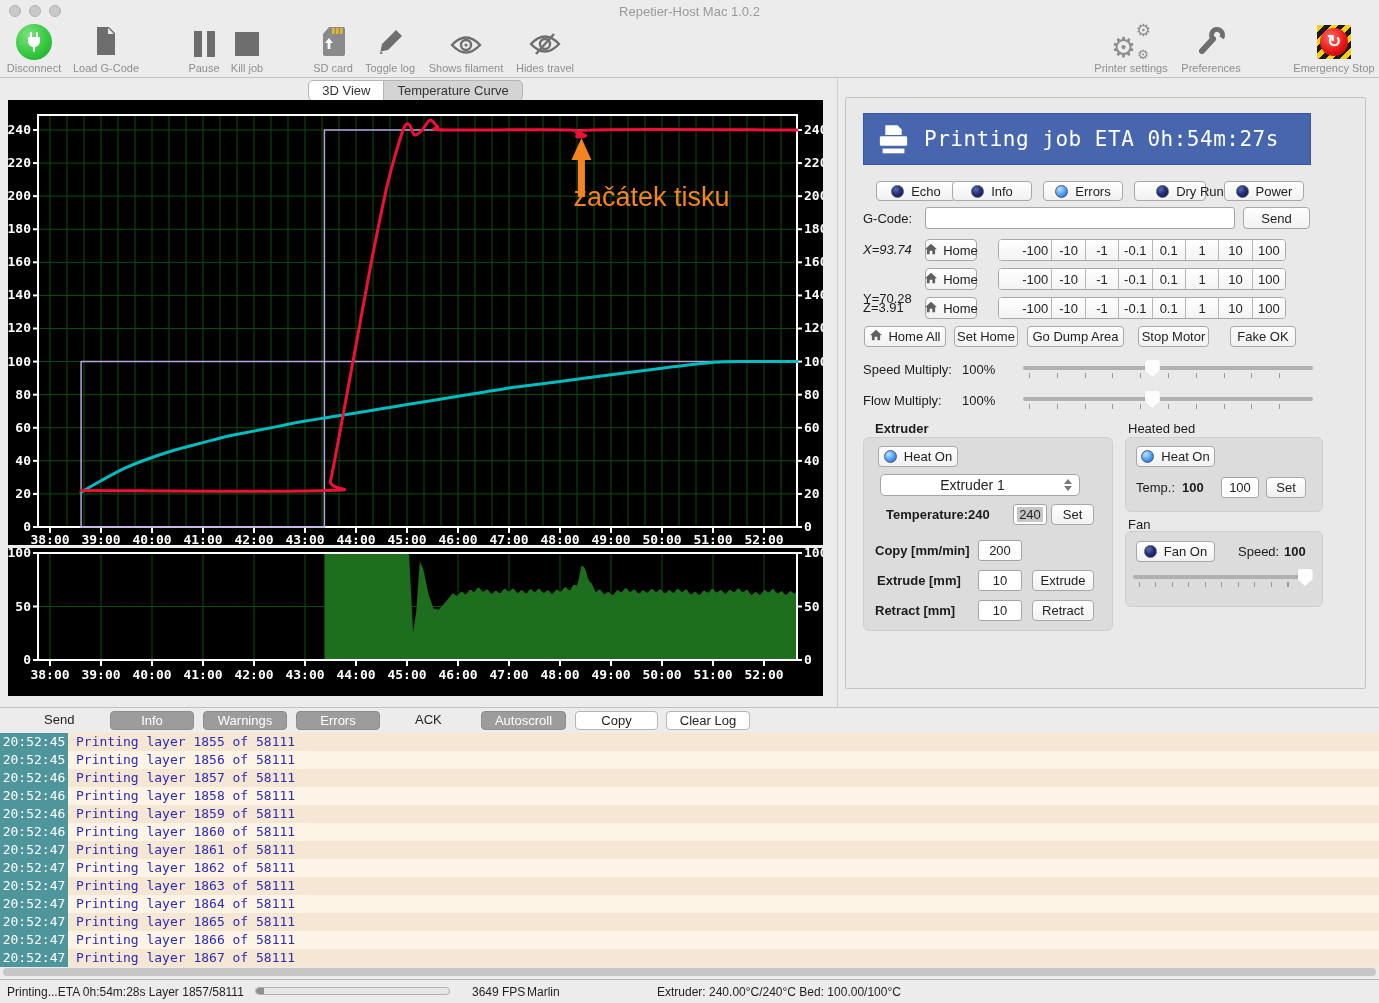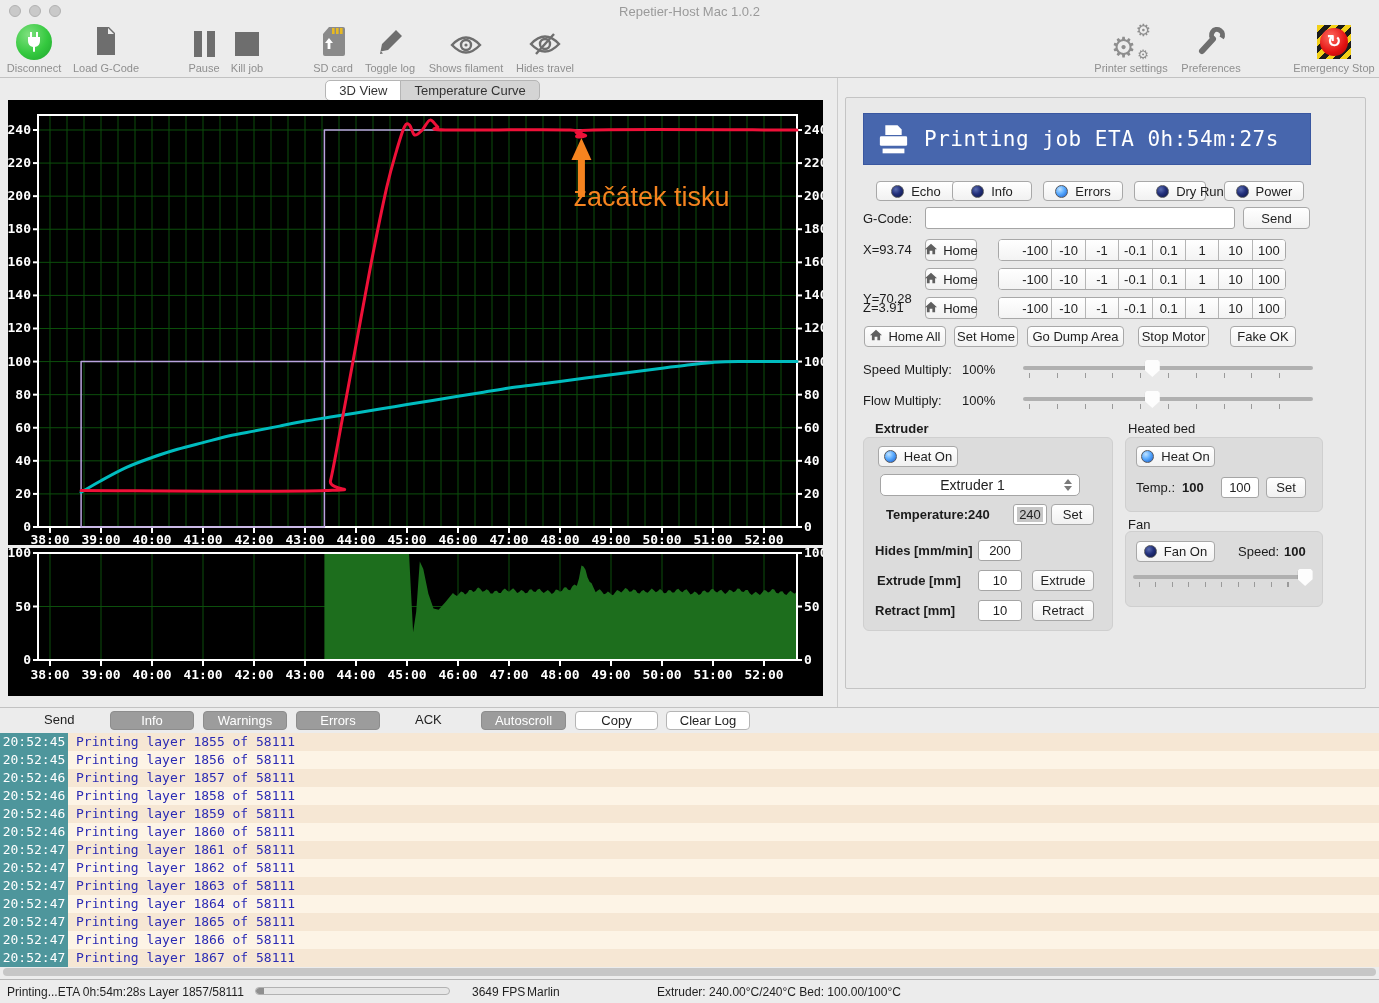--- a/index.html
+++ b/index.html
@@ -228,21 +228,21 @@
     <div class="tb-item" style="left:1291px;width:86px">
       <div class="tb-icon">
           <span class="estop">
             <b>↻</b>
           </span>
         </div>
       <div class="tb-label">Emergency Stop</div>
     </div>
   </div>
 
-  <div id="left-tabs" class="segbar" style="left:25px;top:80px;width:815px">
+  <div id="left-tabs" class="segbar" style="left:8px;top:80px;width:815px">
       <div class="seg">3D View</div>
       <div class="seg sel">Temperature Curve</div>
     </div>
   <svg id="temp-chart" viewBox="0 0 815 445" width="815" height="445" style="top:100px">
       <rect x="0" y="0" width="815" height="445" fill="#000"></rect>
       <line x1="42" y1="15" x2="42" y2="427" stroke="#0c4f0c" stroke-width="1"></line>
       <line x1="59.00000000000012" y1="15" x2="59.00000000000012" y2="427" stroke="#0c4f0c" stroke-width="1"></line>
       <line x1="75.99999999999989" y1="15" x2="75.99999999999989" y2="427" stroke="#0c4f0c" stroke-width="1"></line>
       <line x1="93" y1="15" x2="93" y2="427" stroke="#0c4f0c" stroke-width="1"></line>
       <line x1="110.00000000000011" y1="15" x2="110.00000000000011" y2="427" stroke="#0c4f0c" stroke-width="1"></line>
@@ -502,21 +502,21 @@
         <i class="up"></i>
         <i class="dn"></i>
       </span>
   </div>
   <div class="lbl b" style="left:886px;top:507px">Temperature:</div>
   <div class="lbl b" style="left:968px;top:507px">240</div>
   <div class="field" style="left:1013px;top:504px;width:34px;height:21px">
     <span class="sel-text">240</span>
   </div>
   <div class="btn" style="left:1051px;top:504px;width:43px;height:21px">Set</div>
-  <div class="lbl b" style="left:875px;top:543px">Hides [mm/min]</div>
+  <div class="lbl b" style="left:875px;top:543px">Copy [mm/min]</div>
   <div class="field" style="left:978px;top:540px;width:44px;height:21px">200</div>
   <div class="lbl b" style="left:877px;top:573px">Extrude [mm]</div>
   <div class="field" style="left:978px;top:570px;width:44px;height:21px">10</div>
   <div class="btn" style="left:1032px;top:570px;width:62px;height:21px">Extrude</div>
   <div class="lbl b" style="left:875px;top:603px">Retract [mm]</div>
   <div class="field" style="left:978px;top:600px;width:44px;height:21px">10</div>
   <div class="btn" style="left:1032px;top:600px;width:62px;height:21px">Retract</div>
 
   <div class="btn led-btn" style="left:1136px;top:446px;width:79px;height:21px">
     <span class="led lit"></span>
@@ -553,21 +553,21 @@
         <span>Errors</span>
       </div>
       <div class="btn led-btn" style="left: 1134px; top: 181px; width: 72px; height: 20px; padding-left: 40px;">
         <span class="led"></span>
         <span>Dry Run</span>
       </div>
       <div class="btn led-btn" style="left: 1224px; top: 181px; width: 80px; height: 20px;">
         <span class="led"></span>
         <span>Power</span>
       </div>
-      <div class="lbl" style="left: 863px; top: 242px;">X=93.74</div>
+      <div class="lbl" style="left: 863px; top: 242px; font-style: italic;">X=93.74</div>
       <div class="btn" style="left: 925px; top: 239px; width: 52px; height: 22px; gap: 5px;">
         <span><svg viewBox="0 0 16 14" width="14" height="12">
             <path d="M8 1 L15 7.2 H12.8 V13 H9.6 V9 H6.4 V13 H3.2 V7.2 H1 Z" fill="#5f5f5f"></path>
           </svg></span>
         <span>Home</span>
       </div>
       <div class="jog-strip" style="left: 998px; top: 239px; width: 288px; height: 22px;">
         <div class="jog-cell">-100</div>
         <div class="jog-cell">-10</div>
         <div class="jog-cell">-1</div>

